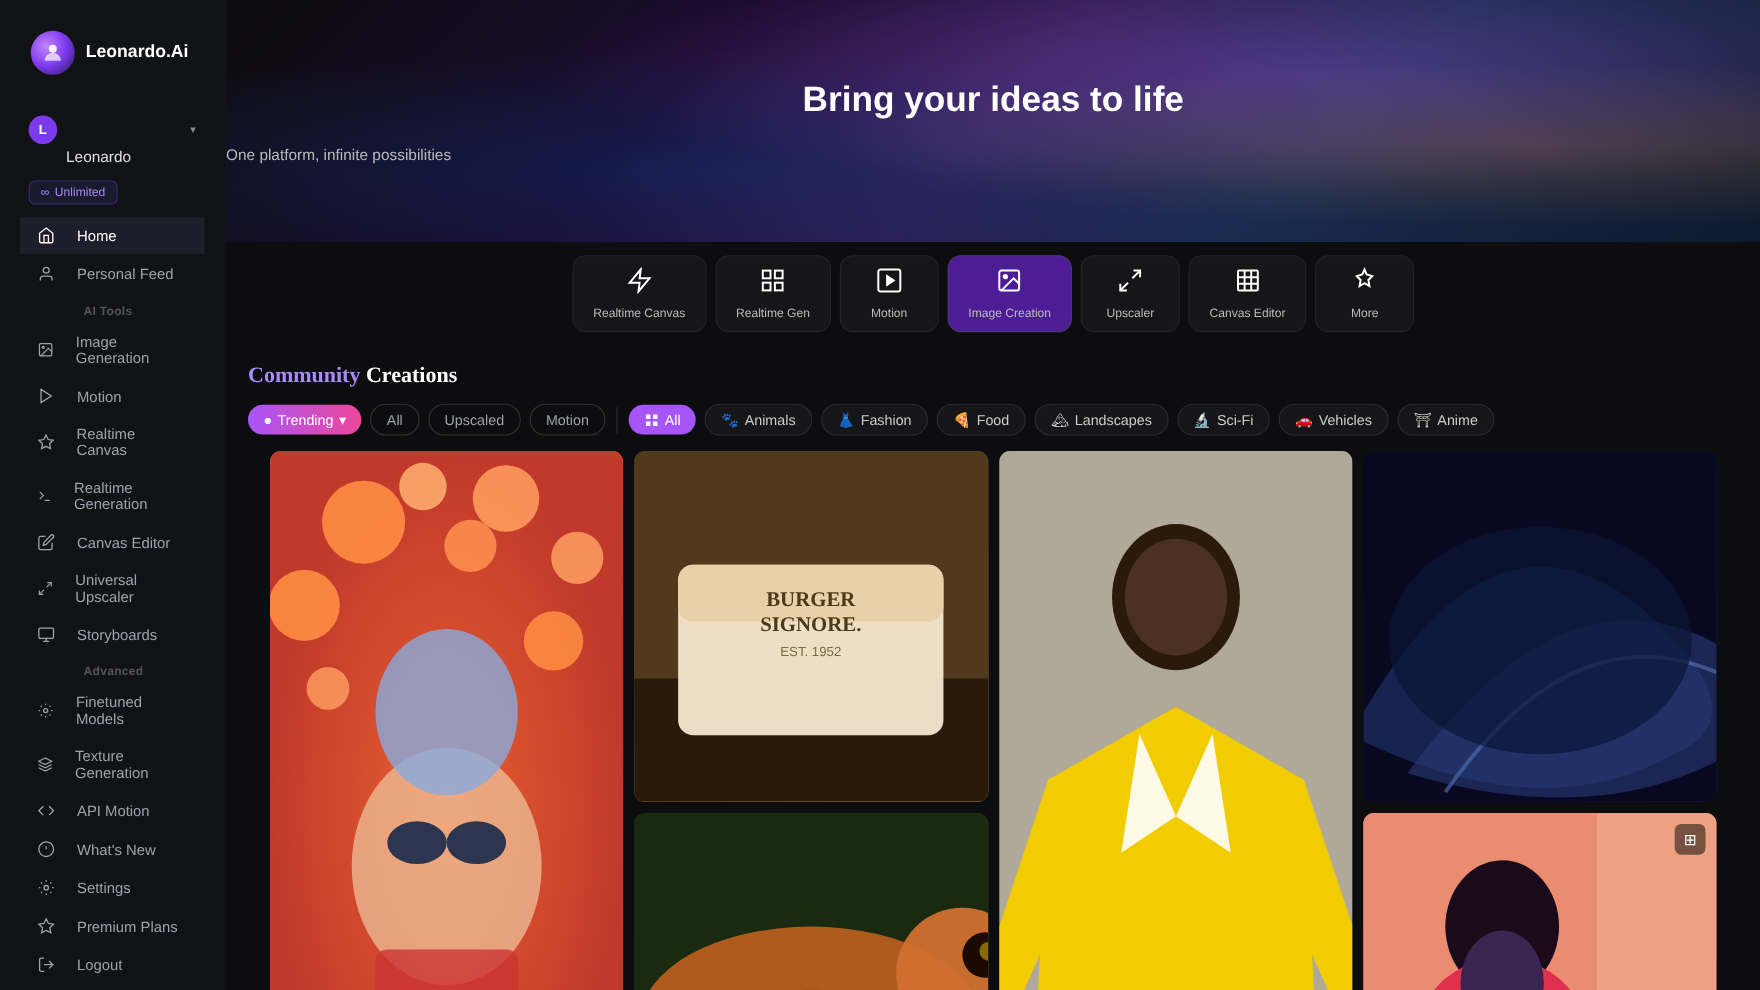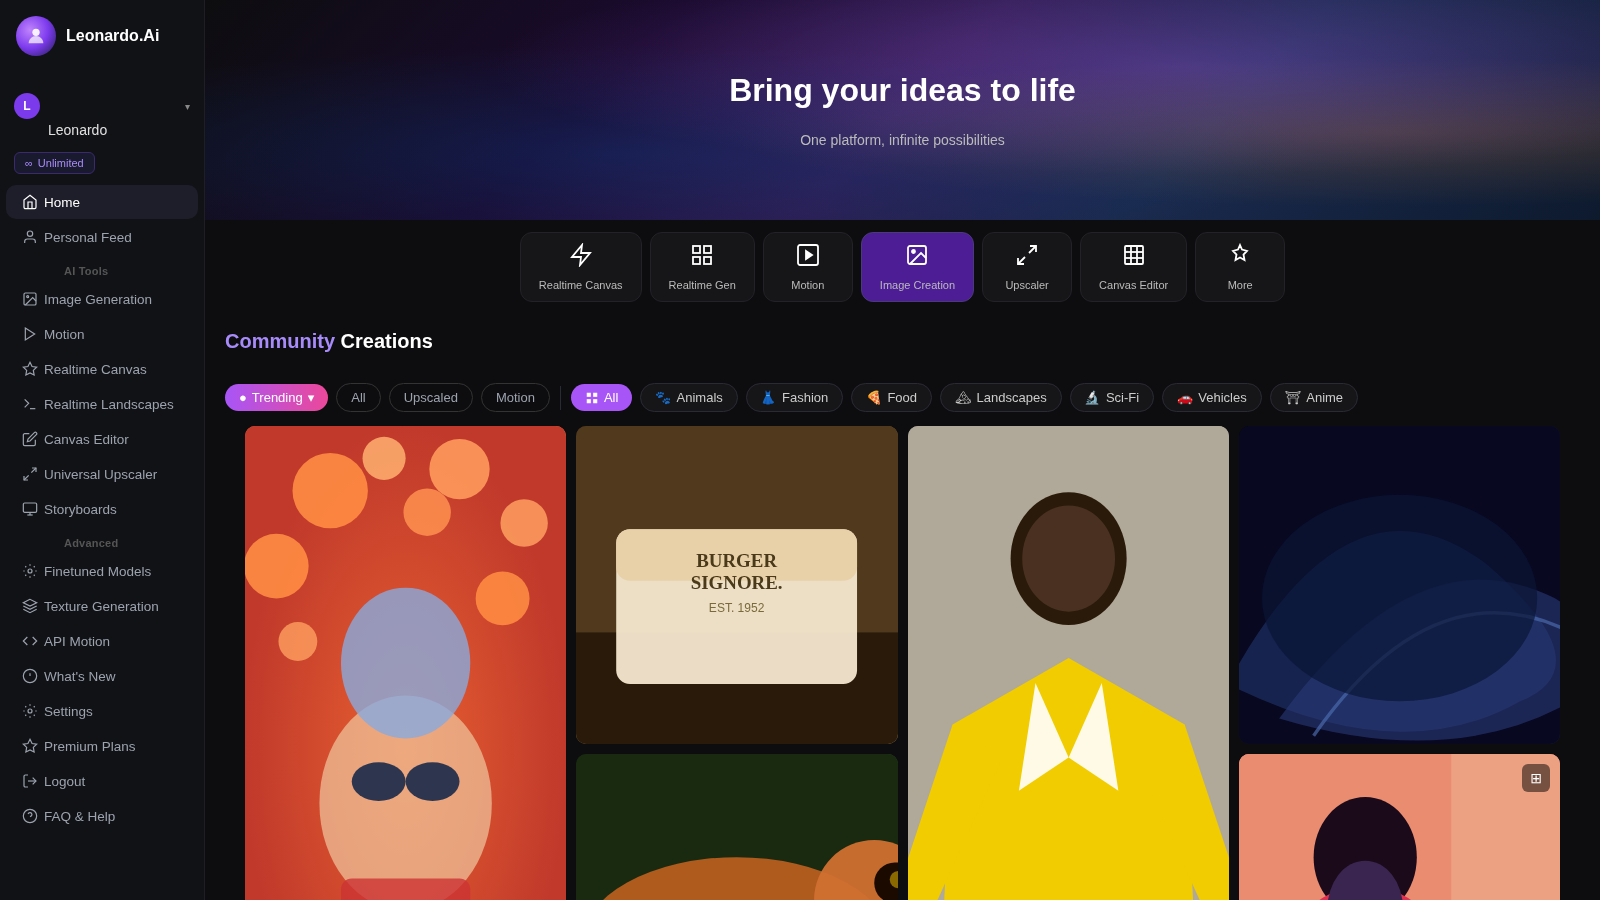--- a/index.html
+++ b/index.html
@@ -14,21 +14,21 @@
     }
 
     
     .sidebar {
       width: 205px;
       min-width: 205px;
       background: #111215;
       border-right: 1px solid #1e1e24;
       display: flex;
       flex-direction: column;
-      padding: 0;
+      padding: 12px;
       overflow-y: auto;
       z-index: 10;
     }
     .sidebar-logo {
       display: flex;
       align-items: center;
       gap: 10px;
       padding: 16px 16px 12px;
       cursor: pointer;
     }
@@ -78,26 +78,26 @@
       align-items: center;
       gap: 5px;
       width: fit-content;
     }
     .sidebar-nav {
       flex: 1;
     }
     .nav-item {
       display: flex;
       align-items: center;
-      gap: 6px;
+      gap: 20px;
       padding: 9px 16px;
       cursor: pointer;
       font-size: 13.5px;
       color: #9ca3af;
-      border-radius: 10px;
+      border-radius: 0;
       margin: 1px 6px;
       transition: background 0.15s;
     }
     .nav-item.active { background: #1e1e2a; color: #fff; }
     .section-label {
       font-size: 11px;
       color: #555;
       padding: 10px 16px 4px;
       text-transform: none;
       font-weight: 600;
@@ -117,21 +117,20 @@
     }
 
     
     .hero {
       position: relative;
       height: 220px;
       background: linear-gradient(135deg, #0d0d0f 0%, #1a0a2e 30%, #2d1b4e 50%, #1a2a4e 70%, #0d1a2e 100%);
       overflow: hidden;
       display: flex;
       flex-direction: column;
-      align-items: center;
       justify-content: center;
     }
     .hero-bg {
       position: absolute;
       top: 0; left: 0; right: 0; bottom: 0;
       background: 
         radial-gradient(ellipse at 70% 30%, rgba(180,100,255,0.3) 0%, transparent 50%),
         radial-gradient(ellipse at 30% 70%, rgba(0,100,200,0.2) 0%, transparent 50%),
         radial-gradient(ellipse at 85% 60%, rgba(255,150,50,0.2) 0%, transparent 40%);
     }
@@ -177,21 +176,22 @@
     .tool-icon { font-size: 22px; color: #e0e0e0; }
     .tool-label { font-size: 11px; color: #bbb; text-align: center; }
 
     
     .community-section {
       padding: 16px 20px 8px;
     }
     .community-title {
       font-size: 20px;
       font-weight: 600;
-      margin-bottom: 30px;
+      margin-bottom: 14px;
+      font-family: Liberation Serif, serif;
     }
     .community-title span.highlight { color: #a78bfa; }
 
     
     .filter-row {
       display: flex;
       align-items: center;
       gap: 8px;
       margin-bottom: 14px;
       flex-wrap: wrap;
@@ -346,21 +346,21 @@
       <svg class="nav-icon" viewBox="0 0 24 24">
           <path d="M12 2l3.09 6.26L22 9.27l-5 4.87 1.18 6.88L12 17.77l-6.18 3.25L7 14.14 2 9.27l6.91-1.01L12 2z"></path>
         </svg>
       <span>Realtime Canvas</span>
     </div>
     <div class="nav-item">
       <svg class="nav-icon" viewBox="0 0 24 24">
           <polyline points="4 17 10 11 4 5"></polyline>
           <line x1="12" y1="19" x2="20" y2="19"></line>
         </svg>
-      <span>Realtime Landscapes</span>
+      <span>Realtime Generation</span>
     </div>
     <div class="nav-item">
       <svg class="nav-icon" viewBox="0 0 24 24">
           <path d="M11 4H4a2 2 0 00-2 2v14a2 2 0 002 2h14a2 2 0 002-2v-7"></path>
           <path d="M18.5 2.5a2.121 2.121 0 013 3L12 15l-4 1 1-4 9.5-9.5z"></path>
         </svg>
       <span>Canvas Editor</span>
     </div>
     <div class="nav-item">
       <svg class="nav-icon" viewBox="0 0 24 24">

